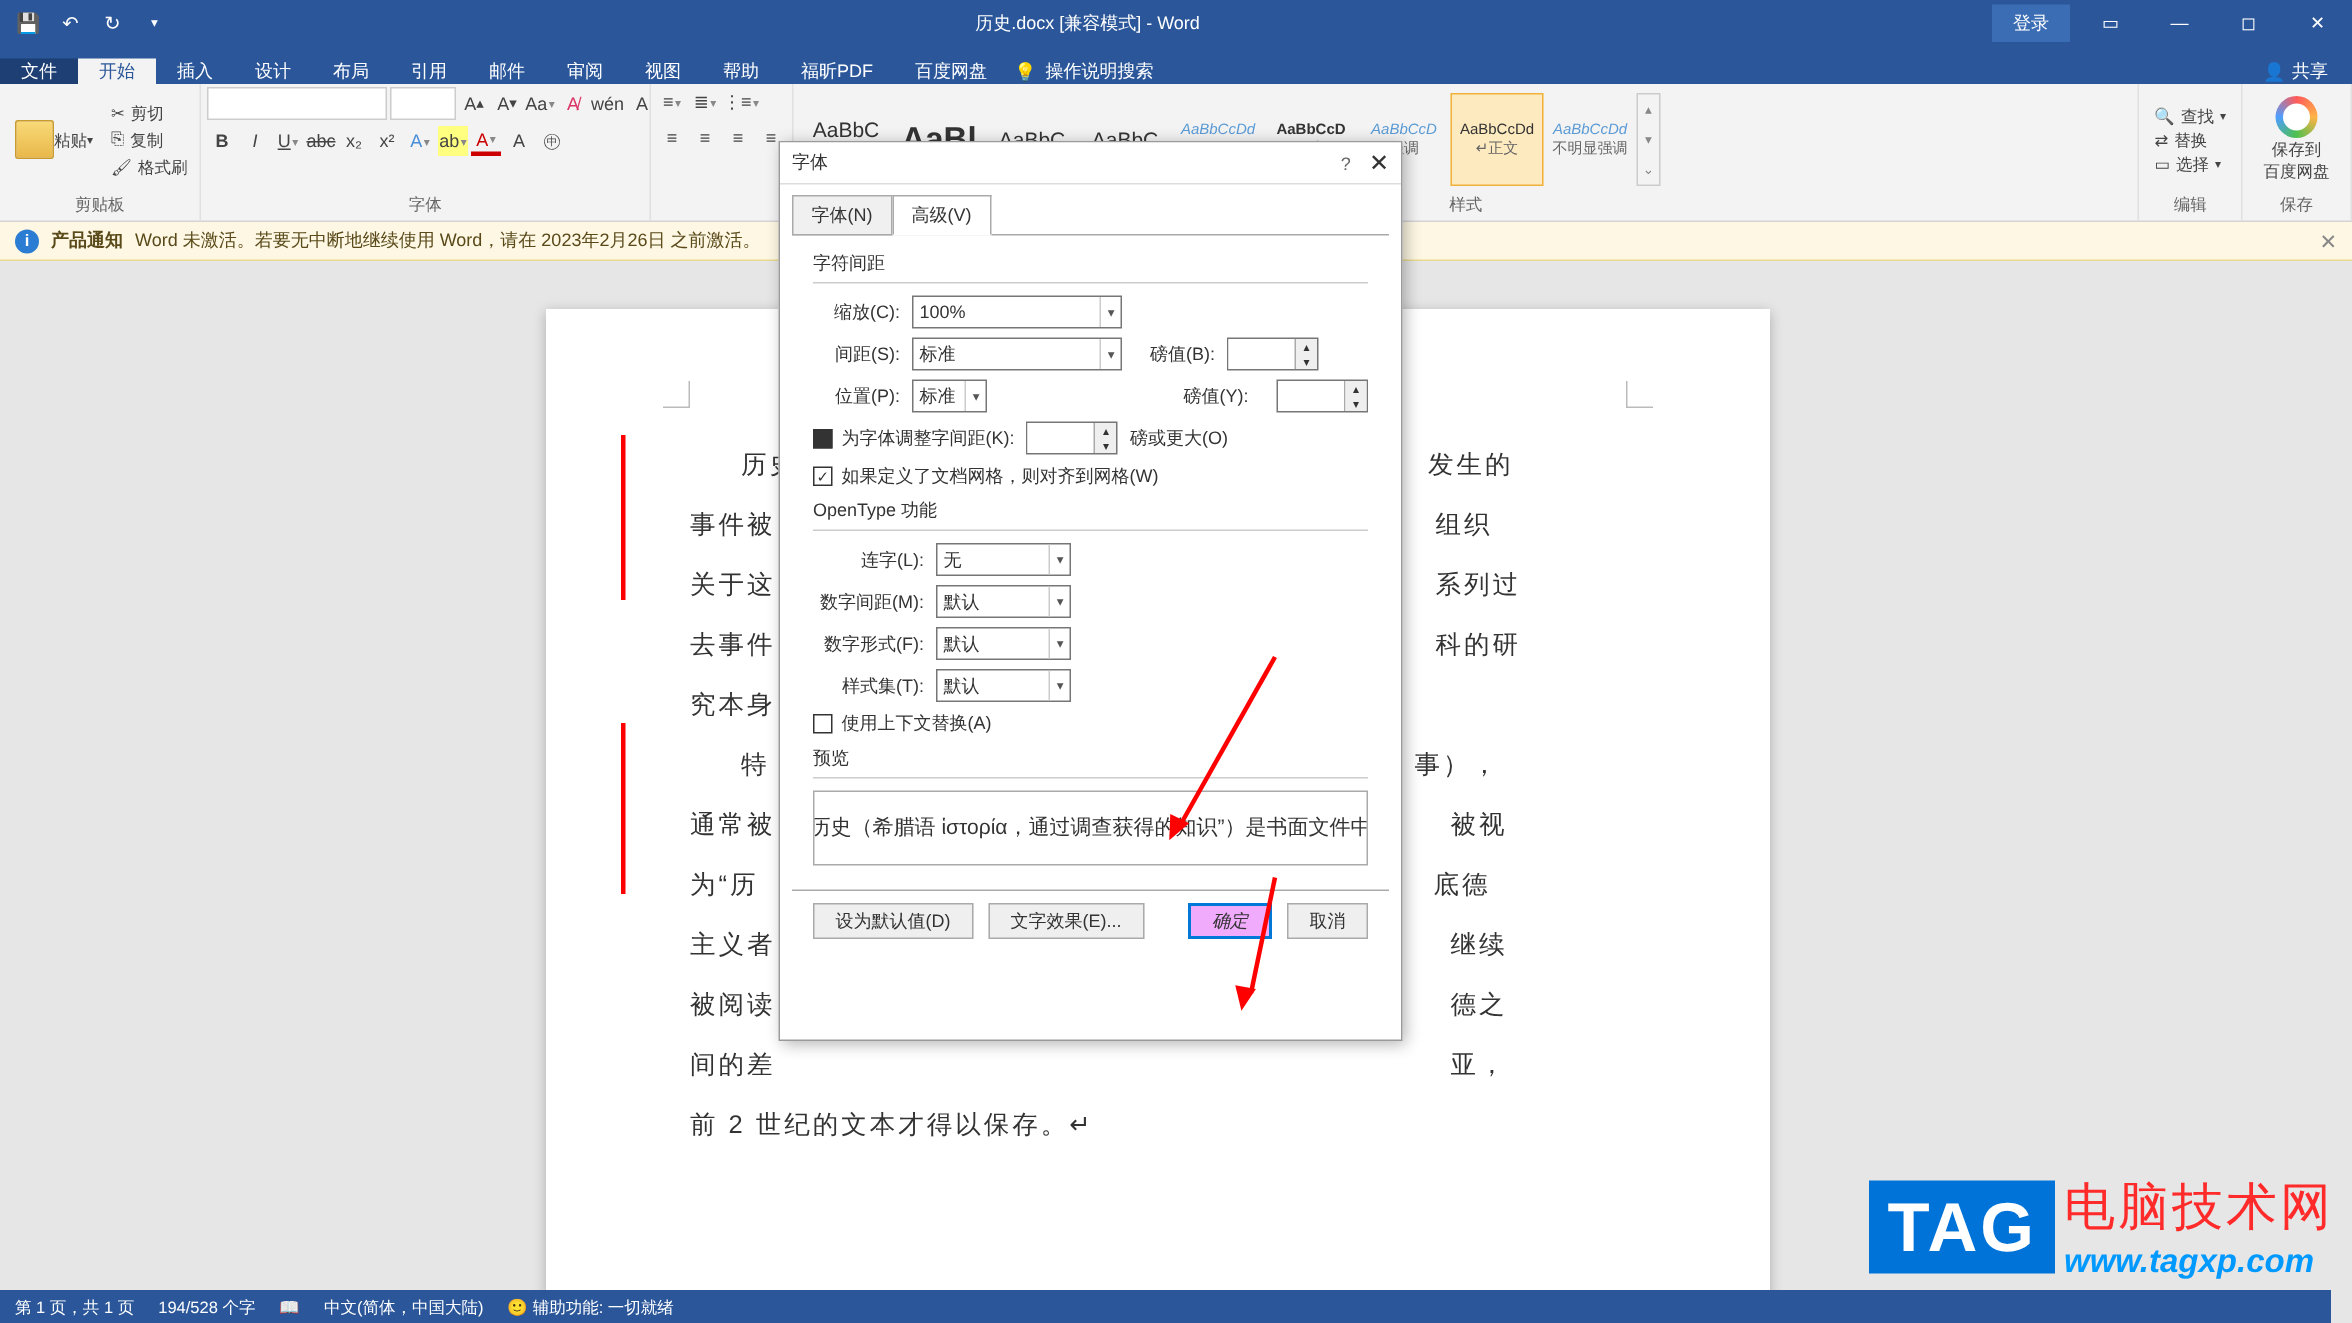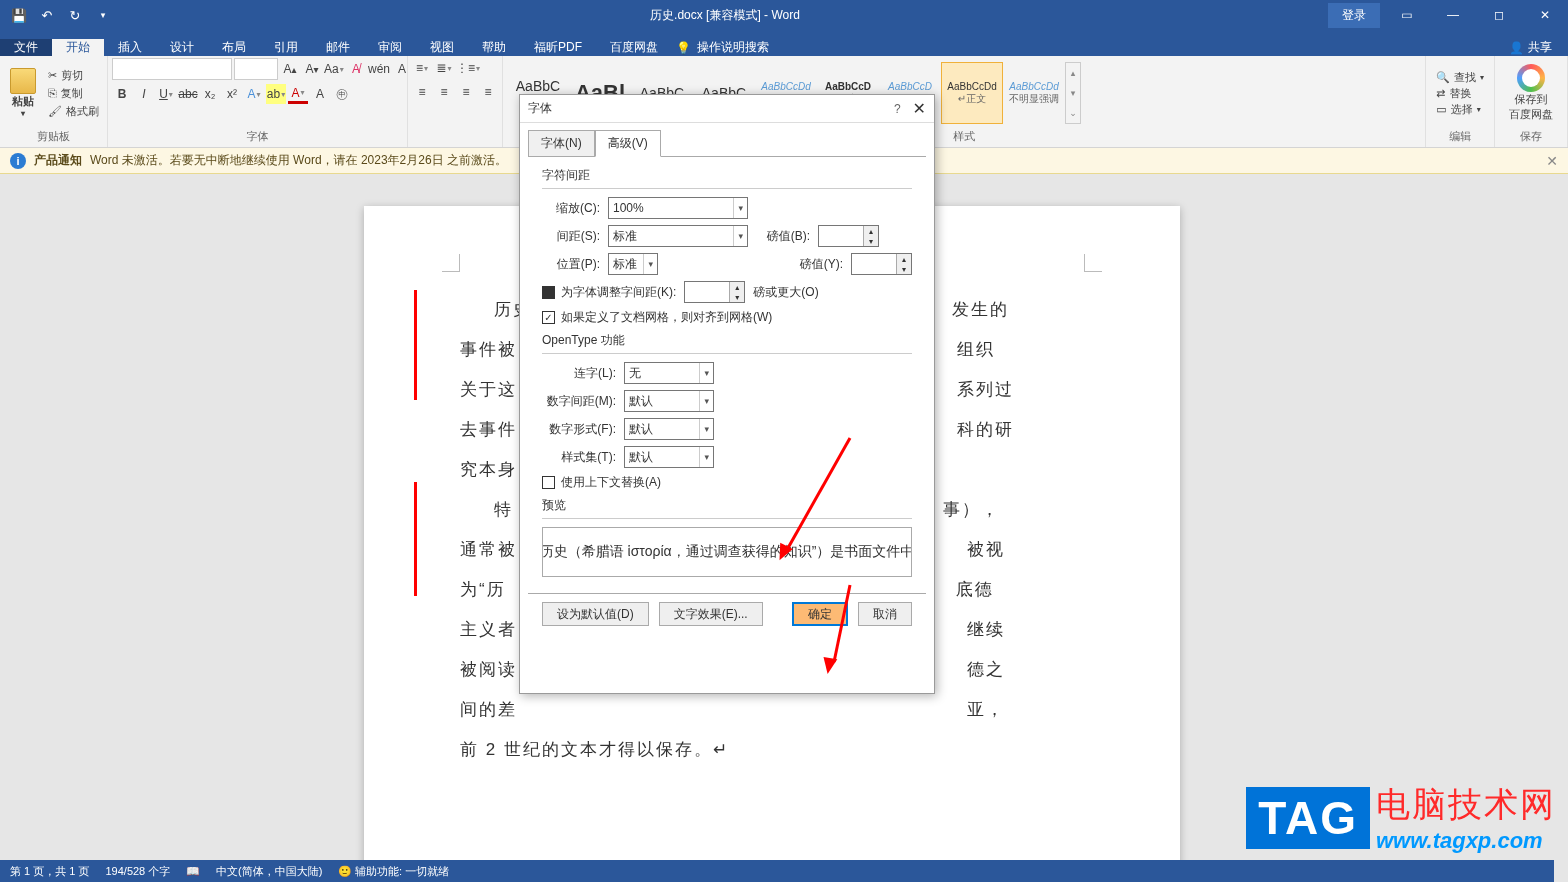--- a/index.html
+++ b/index.html
@@ -20,21 +20,21 @@
 .rtab.file { background: #1e3f73; }
 .rtab.active { background: #f3f3f3; color: #2b579a; }
 .rtab-search { display: flex; align-items: center; gap: 6px; margin-left: 4px; }
 .share { margin-left: auto; padding: 0 16px; display: flex; align-items: center; gap: 4px; }
 
 
 .ribbon { height: 92px; background: #f3f3f3; border-bottom: 1px solid #d4d4d4; display: flex; font-size: 11px; color: #444; }
 .rgroup { border-right: 1px solid #e0e0e0; display: flex; flex-direction: column; padding: 2px 4px; }
 .rgroup-body { flex: 1; display: flex; align-items: center; gap: 2px; }
 .rgroup-label { text-align: center; font-size: 11px; color: #666; padding: 1px 0; }
-.paste-btn { display: flex; flex-direction: column; align-items: center; padding: 2px 6px; font-weight: bold; }
+.paste-btn { display: flex; flex-direction: row; align-items: center; padding: 2px 6px; }
 .clip-icon { width: 26px; height: 26px; background: linear-gradient(#f9d978,#e8b84a); border: 1px solid #c99a2e; border-radius: 2px; position: relative; }
 .mini-btns { display: flex; flex-direction: column; gap: 1px; font-size: 11px; }
 .mini-btn { display: flex; align-items: center; gap: 4px; padding: 1px 4px; }
 .font-row, .para-row { display: flex; align-items: center; gap: 2px; }
 .font-select { width: 120px; height: 22px; border: 1px solid #ccc; background: #fff; font-size: 11px; padding: 0 4px; }
 .size-select { width: 44px; height: 22px; border: 1px solid #ccc; background: #fff; font-size: 11px; padding: 0 4px; }
 .icon-btn { min-width: 20px; height: 20px; display: flex; align-items: center; justify-content: center; font-size: 12px; color: #444; }
 .icon-btn.drop::after { content: "▾"; font-size: 8px; margin-left: 1px; color: #888; }
 .styles-gallery { display: flex; gap: 0; align-items: stretch; height: 62px; }
 .style-item { width: 62px; border: 1px solid transparent; display: flex; flex-direction: column; align-items: center; justify-content: center; font-size: 10px; color: #666; padding: 2px; }
@@ -87,21 +87,21 @@
 .spinner input { border: none; width: 44px; padding: 0 4px; font-size: 12px; outline: none; }
 .spin-btns { display: flex; flex-direction: column; border-left: 1px solid #aaa; }
 .spin-btns div { width: 14px; flex: 1; display: flex; align-items: center; justify-content: center; font-size: 8px; background: #efefef; }
 .chk { display: flex; align-items: center; gap: 6px; }
 .chk .box { width: 13px; height: 13px; border: 1px solid #333; display: flex; align-items: center; justify-content: center; font-size: 10px; }
 .chk .box.filled { background: #333; }
 .chk .box.checked::after { content: "✓"; color: #333; }
 .preview-box { border: 1px solid #aaa; height: 50px; margin: 4px 0 8px 0; display: flex; align-items: center; justify-content: center; font-size: 14px; padding: 0 24px; overflow: hidden; white-space: nowrap; }
 .dlg-buttons { display: flex; padding: 8px 14px; gap: 10px; border-top: 1px solid #aaa; margin: 0 8px; }
 .dlg-btn { height: 24px; padding: 0 14px; border: 1px solid #aaa; background: #efefef; font-size: 12px; display: flex; align-items: center; justify-content: center; }
-.dlg-btn.primary { border: 2px solid #0078d7; background: #fdba74; }
+.dlg-btn.primary { border: 2px solid #0078d7; background: #f0abfc; font-style: italic; }
 .spacer { flex: 1; }
 
 
 .arrow-line { position: absolute; stroke: #ff0000; stroke-width: 3; fill: none; z-index: 200; }
 .arrow-head { position: absolute; width: 0; height: 0; border-left: 7px solid transparent; border-right: 7px solid transparent; border-top: 16px solid #ff0000; z-index: 201; }
 
 
 .statusbar { position: absolute; bottom: 0; left: 0; right: 14px; height: 22px; background: #2b579a; color: #fff; display: flex; align-items: center; font-size: 11px; padding: 0 10px; gap: 16px; }
 
 
@@ -382,21 +382,21 @@
         </div>
     </div>
 
     <div class="form-row">
       <div class="form-label">位置(P):</div>
       <div class="combo" style="width:50px;">
           <span>标准</span>
           <span class="arrow">▾</span>
         </div>
       <div style="flex:1;"></div>
-      <div style="width:54px;text-align:right;">磅值(Y):</div>
+      <div style="width:54px;">磅值(Y):</div>
       <div class="spinner">
           <input style="">
           <div class="spin-btns">
             <div>▴</div>
             <div>▾</div>
           </div>
         </div>
     </div>
 
     <div class="form-row">

